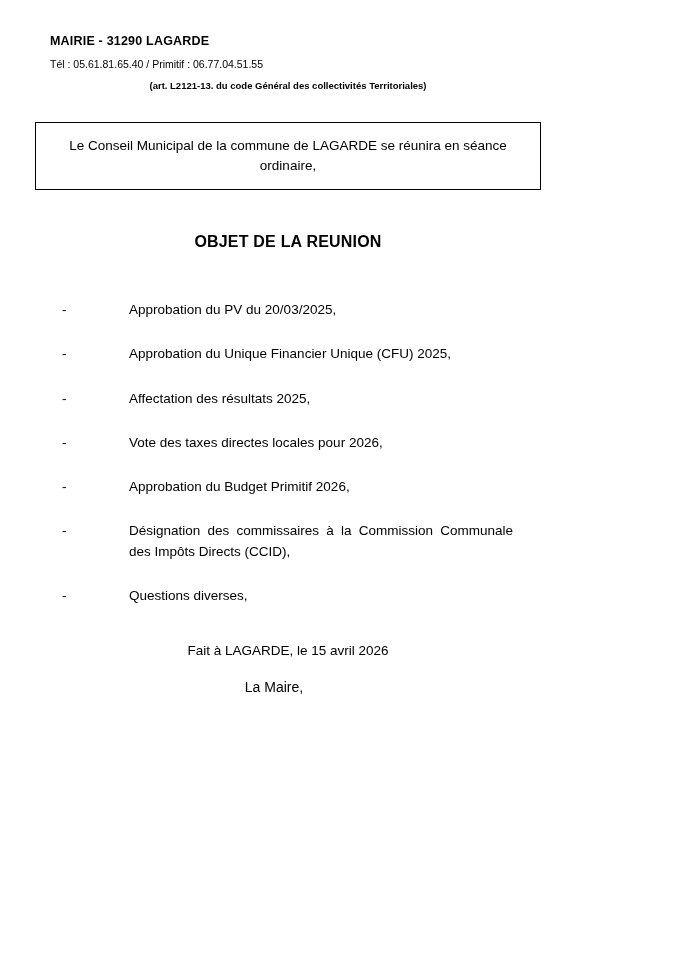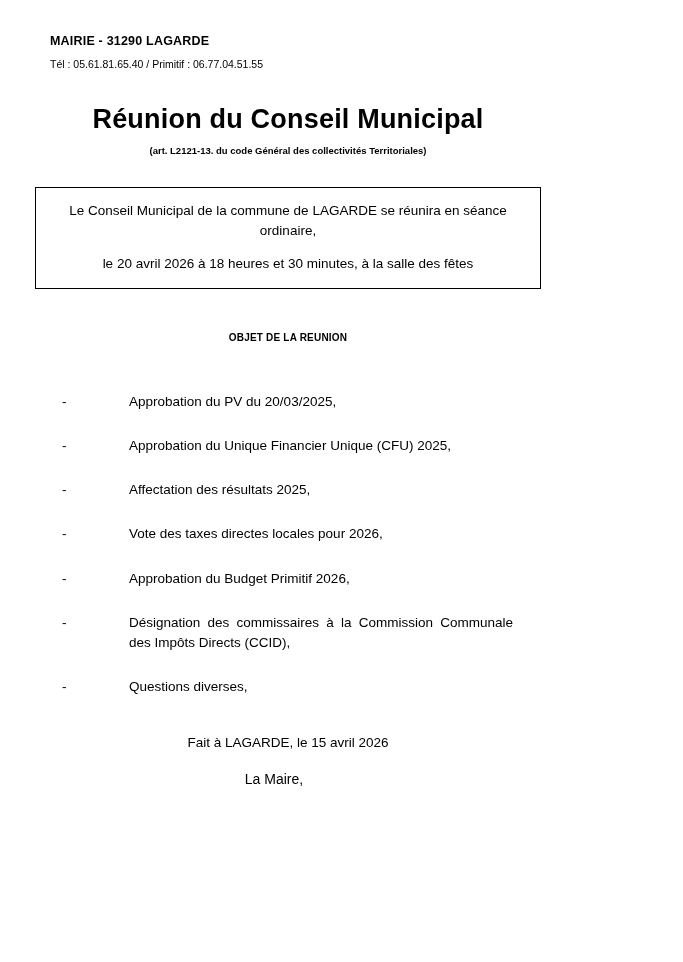--- a/index.html
+++ b/index.html
@@ -57,21 +57,21 @@
   }
   .notice-line {
     font-size: 13.5px;
     line-height: 1.45;
   }
   .notice-line + .notice-line {
     margin-top: 14px;
   }
   .object-heading {
     text-align: center;
-    font-size: 10px;
+    font-size: 16px;
     font-weight: bold;
     margin: 43px 0 0 0;
     letter-spacing: 0.2px;
   }
   .agenda {
     margin: 49px 0 0 0;
     padding: 0 30px 0 29px;
   }
   .agenda-item {
     display: flex;
@@ -112,26 +112,24 @@
 </head>
 <body>
 
 <div class="page">
 
   <div class="letterhead">
     <p class="letterhead-title">MAIRIE - 31290 LAGARDE</p>
     <p class="letterhead-contact">Tél : 05.61.81.65.40 / Primitif : 06.77.04.51.55</p>
   </div>
 
-  <h1 class="doc-title">Réunion du Conseil Municipal</h1>
   <p class="doc-subtitle">(art. L2121-13. du code Général des collectivités Territoriales)</p>
 
   <div class="notice-box">
     <div class="notice-line">Le Conseil Municipal de la commune de LAGARDE se réunira en séance ordinaire,</div>
-    <div class="notice-line">le 20 avril 2026 à 18 heures et 30 minutes, à la salle des fêtes</div>
   </div>
 
   <h2 class="object-heading">OBJET DE LA REUNION</h2>
 
   <div class="agenda">
     <div class="agenda-item">
       <span class="agenda-bullet">-</span>
       <span class="agenda-text nojustify">Approbation du PV du 20/03/2025,</span>
     </div>
     <div class="agenda-item">

